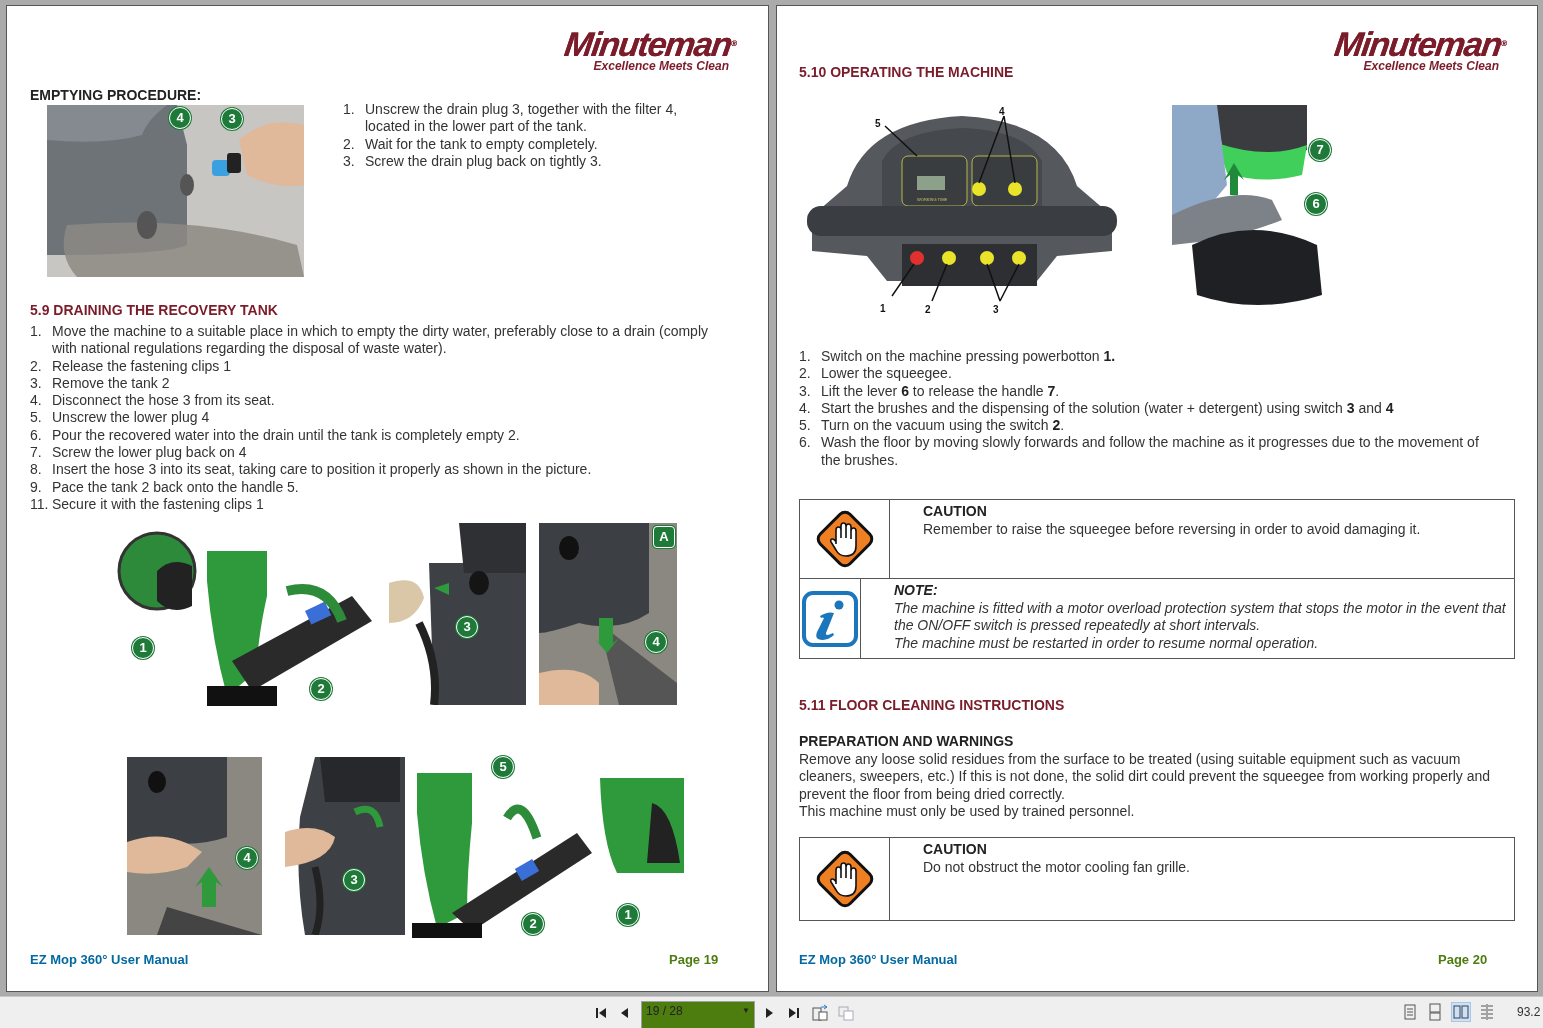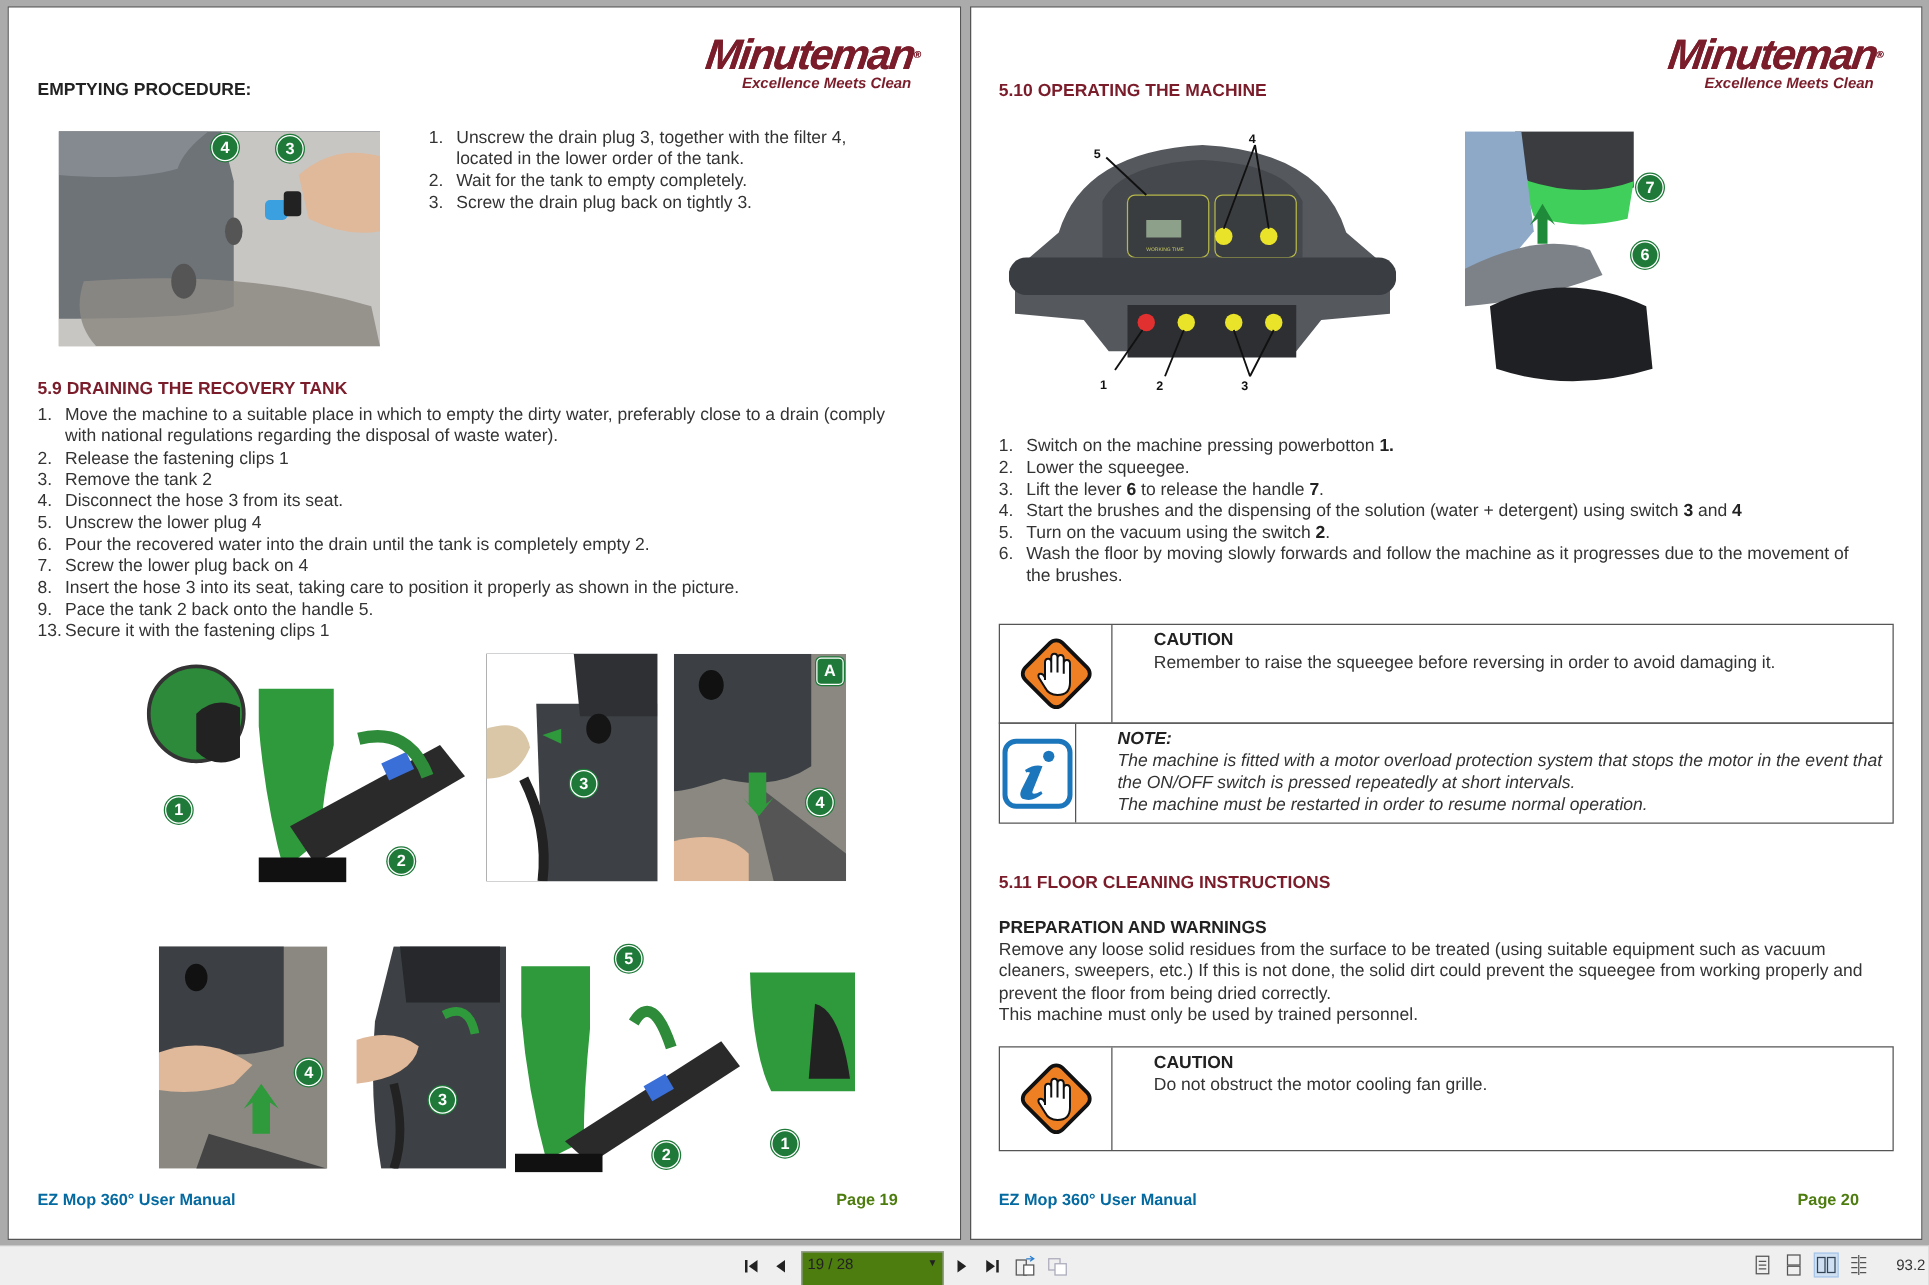--- a/index.html
+++ b/index.html
@@ -48,57 +48,57 @@
 
 <div class="viewport">
 
   <div class="page" id="page-left">
 
     <div class="logo" style="left:540px; width:190px;">
       <div class="brand"><span>Minuteman</span><sup>®</sup></div>
       <div class="tagline">Excellence Meets Clean</div>
     </div>
 
-    <div class="h-black" style="left:23px; top:57px;">EMPTYING PROCEDURE:</div>
+    <div class="h-black" style="left:23px; top:81px;">EMPTYING PROCEDURE:</div>
 
     <div class="photo" style="left:40px; top:99px; width:257px; height:172px; background:linear-gradient(160deg,#7d8288 0%,#6a6f74 45%,#a39d92 60%,#8d887f 100%);">
       <svg width="257" height="172" style="position:absolute;left:0;top:0">
         <rect x="0" y="0" width="257" height="172" fill="#c8c6c2"></rect>
         <path d="M0,0 H130 L140,40 L140,140 Q120,150 0,150 Z" fill="#6e7378"></path>
         <path d="M0,0 H120 Q100,15 95,30 Q60,40 0,35 Z" fill="#848a90"></path>
         <path d="M20,120 Q150,110 250,140 L257,172 L30,172 Q10,150 20,120 Z" fill="#8d8a84" opacity="0.85"></path>
         <ellipse cx="100" cy="120" rx="10" ry="14" fill="#555"></ellipse>
         <ellipse cx="140" cy="80" rx="7" ry="11" fill="#555"></ellipse>
         <rect x="165" y="55" width="18" height="16" rx="4" fill="#3aa0e0"></rect>
         <rect x="180" y="48" width="14" height="20" rx="3" fill="#222"></rect>
         <path d="M192,35 Q220,10 257,20 L257,80 Q230,85 200,70 Z" fill="#e0b89a"></path>
       </svg>
       <div class="badge" style="left:122px; top:2px;">4</div>
       <div class="badge" style="left:174px; top:3px;">3</div>
     </div>
 
     <ol class="text list" style="left:336px; top:95px; width:380px;">
-      <li><span class="num">1.</span><span>Unscrew the drain plug 3, together with the filter 4, located in the lower order of the tank.</span></li>
+      <li><span class="num">1.</span><span>Unscrew the drain plug 3, together with the filter 4, located in the lower part of the tank.</span></li>
       <li><span class="num">2.</span><span>Wait for the tank to empty completely.</span></li>
       <li><span class="num">3.</span><span>Screw the drain plug back on tightly 3.</span></li>
     </ol>
 
     <div class="h-red" style="left:23px; top:296px;">5.9  DRAINING THE RECOVERY TANK</div>
 
     <ol class="text list" style="left:23px; top:317px; width:690px;">
       <li><span class="num">1.</span><span>Move the machine to a suitable place in which to empty the dirty water, preferably close to a drain (comply with national regulations regarding the disposal of waste water).</span></li>
       <li><span class="num">2.</span><span>Release the fastening clips 1</span></li>
       <li><span class="num">3.</span><span>Remove the tank 2</span></li>
       <li><span class="num">4.</span><span>Disconnect the hose 3 from its seat.</span></li>
       <li><span class="num">5.</span><span>Unscrew the lower plug 4</span></li>
       <li><span class="num">6.</span><span>Pour the recovered water into the drain until the tank is completely empty 2.</span></li>
       <li><span class="num">7.</span><span>Screw the lower plug back on 4</span></li>
       <li><span class="num">8.</span><span>Insert the hose 3 into its seat, taking care to position it properly as shown in the picture.</span></li>
       <li><span class="num">9.</span><span>Pace the tank 2 back onto the handle 5.</span></li>
-      <li><span class="num">13.</span><span>Secure it with the fastening clips 1</span></li>
+      <li><span class="num">11.</span><span>Secure it with the fastening clips 1</span></li>
     </ol>
 
     <div class="photo" style="left:110px; top:515px; width:265px; height:185px;">
       <svg width="265" height="185">
         <path d="M90,30 H150 V75 Q140,120 140,150 L110,175 Q95,120 90,60 Z" fill="#2e9a3c"></path>
         <path d="M115,140 L235,75 L255,100 L135,170 Z" fill="#2a2a2a"></path>
         <rect x="190" y="85" width="22" height="15" fill="#3b6fd8" transform="rotate(-25 200 92)"></rect>
         <path d="M170,70 Q210,60 225,100" stroke="#2e8b3a" stroke-width="10" fill="none"></path>
         <circle cx="40" cy="50" r="38" fill="#2d8a3a" stroke="#333" stroke-width="3"></circle>
         <path d="M40,50 Q55,35 75,45 V85 Q55,95 40,80 Z" fill="#222"></path>

